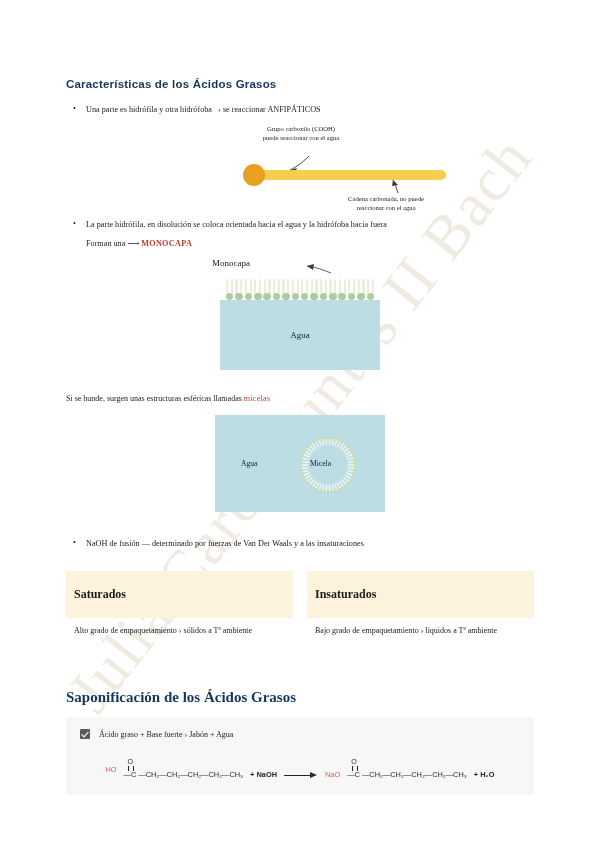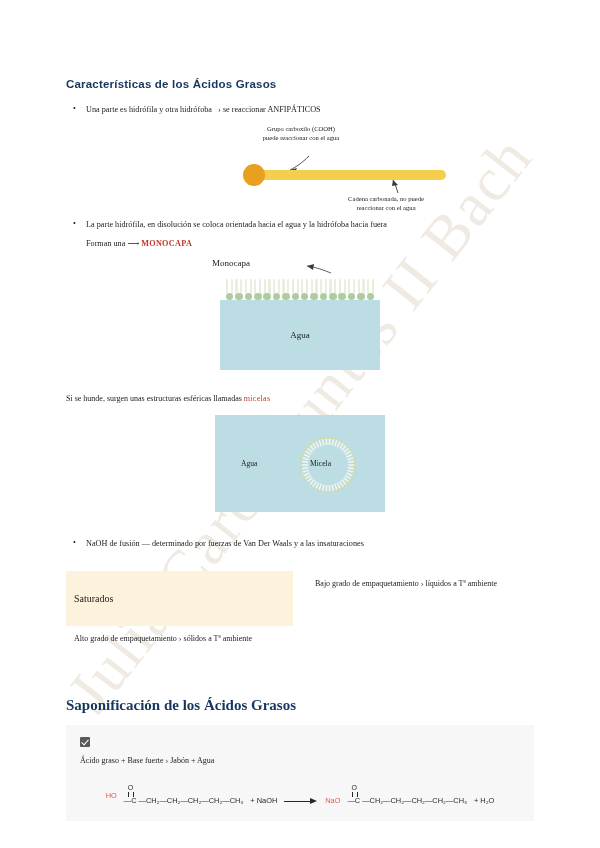--- a/index.html
+++ b/index.html
@@ -236,23 +236,23 @@
 
   
   .cmp-wrap {
     display: flex;
     gap: 14px;
     margin-top: 20px;
   }
   .cmp-col { flex: 1; }
   .cmp-head {
     background: #fdf3dc;
-    padding: 22px 8px;
-    font-size: 10px;
-    font-weight: normal;
+    padding: 16px 8px;
+    font-size: 12px;
+    font-weight: bold;
     color: #1b1b1b;
   }
   .cmp-body {
     padding: 7px 8px 22px 8px;
     font-size: 8px;
     line-height: 1.5;
     color: #1b1b1b;
   }
 
   
@@ -261,25 +261,24 @@
     font-weight: bold;
     margin: 30px 0 11px 0;
     color: #17365d;
   }
   .sapo-box {
     background: #f7f7f7;
     padding: 12px 14px 16px 14px;
   }
   .sapo-row {
     display: flex;
-    align-items: flex-start;
+    align-items: flex-end;
     gap: 9px;
     font-size: 8px;
     color: #1b1b1b;
-    flex-direction: column;
   }
   .checkbox {
     width: 10px;
     height: 10px;
     background: #5a5a5a;
     border-radius: 1px;
     position: relative;
     flex: 0 0 auto;
   }
   .checkbox::after {
@@ -340,21 +339,21 @@
     background: #262626;
   }
   .arrow-rx::after {
     content: "";
     position: absolute;
     left: 26px; top: 1px;
     border-left: 7px solid #262626;
     border-top: 3.5px solid transparent;
     border-bottom: 3.5px solid transparent;
   }
-  .plus { font-weight: normal; }
+  .plus { font-weight: bold; }
 </style>
 </head>
 <body>
 
 <div class="page">
 
   <div class="watermark">Julia CaroApuntes II Bach</div>
 
   <div class="content">
 
@@ -590,20 +589,21 @@
         <span>y a las insaturaciones</span>
       </li>
     </ul>
 
     <div class="cmp-wrap">
       <div class="cmp-col">
         <div class="cmp-head">Saturados</div>
         <div class="cmp-body">Alto grado de empaquetamiento  › sólidos a Tª ambiente</div>
       </div>
       <div class="cmp-col">
+        <div class="cmp-head">Insaturados</div>
         <div class="cmp-body">Bajo grado de empaquetamiento  › líquidos a Tª ambiente</div>
       </div>
     </div>
 
     <h2 class="section-title2">Saponificación de los Ácidos Grasos</h2>
 
     <div class="sapo-box">
       <div class="sapo-row">
         <span class="checkbox"></span>
         <span>Ácido graso + Base fuerte  › Jabón + Agua</span>

